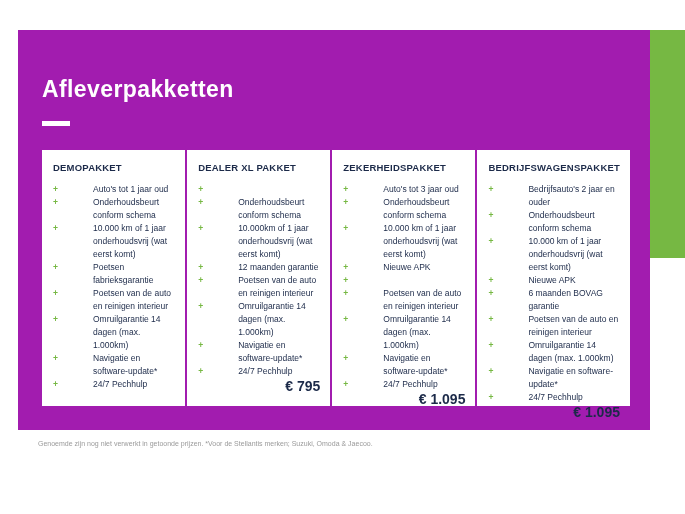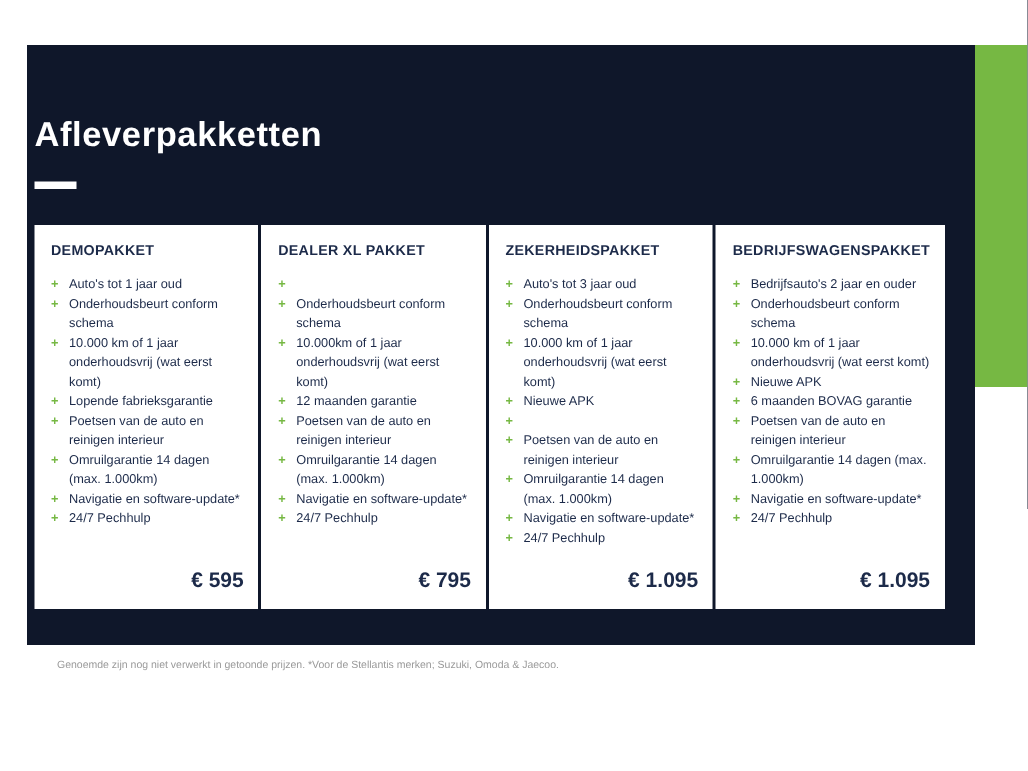--- a/index.html
+++ b/index.html
@@ -19,22 +19,22 @@
     width: 90px;
     height: 228px;
     background: #76b843;
   }
   .panel {
     position: absolute;
     top: 30px;
     left: 18px;
     width: 632px;
     height: 400px;
-    background: #0f172a;
-    padding: 46px 20px 0 5px;
+    background: #a21caf;
+    padding: 46px 20px 0 24px;
   }
   .page-title {
     color: #ffffff;
     font-size: 23px;
     font-weight: 700;
     letter-spacing: 0.4px;
     margin: 0;
   }
   .title-dash {
     width: 28px;
@@ -73,21 +73,21 @@
     font-size: 8.5px;
     line-height: 13px;
     color: #1c2a49;
   }
   .plus {
     color: #76b843;
     font-weight: 700;
     width: 7px;
     flex: none;
   }
-  .feature-text { flex: 1; }
+  .feature-text { flex: 1; margin-left: 28px; }
   .price {
     margin-top: auto;
     text-align: right;
     font-size: 14px;
     font-weight: 700;
     color: #1c2a49;
   }
   .footnote {
     position: absolute;
     left: 38px;
@@ -116,40 +116,39 @@
           <li>
             <span class="plus">+</span>
             <span class="feature-text">Onderhoudsbeurt conform schema</span>
           </li>
           <li>
             <span class="plus">+</span>
             <span class="feature-text">10.000 km of 1 jaar onderhoudsvrij (wat eerst komt)</span>
           </li>
           <li>
             <span class="plus">+</span>
-            <span class="feature-text">Lopende fabrieksgarantie</span>
-          </li>
-          <li>
-            <span class="plus">+</span>
-            <span class="feature-text">Poetsen van de auto en reinigen interieur</span>
-          </li>
-          <li>
-            <span class="plus">+</span>
-            <span class="feature-text">Omruilgarantie 14 dagen (max. 1.000km)</span>
-          </li>
-          <li>
-            <span class="plus">+</span>
-            <span class="feature-text">Navigatie en software-update*</span>
-          </li>
-          <li>
-            <span class="plus">+</span>
-            <span class="feature-text">24/7 Pechhulp</span>
-          </li>
-        </ul>
-    <div class="price">€ 595</div>
+            <span class="feature-text">Poetsen fabrieksgarantie</span>
+          </li>
+          <li>
+            <span class="plus">+</span>
+            <span class="feature-text">Poetsen van de auto en reinigen interieur</span>
+          </li>
+          <li>
+            <span class="plus">+</span>
+            <span class="feature-text">Omruilgarantie 14 dagen (max. 1.000km)</span>
+          </li>
+          <li>
+            <span class="plus">+</span>
+            <span class="feature-text">Navigatie en software-update*</span>
+          </li>
+          <li>
+            <span class="plus">+</span>
+            <span class="feature-text">24/7 Pechhulp</span>
+          </li>
+        </ul>
   </div>
 
   <div class="card">
     <h2 class="card-title">DEALER XL PAKKET</h2>
     <ul class="features">
           <li>
             <span class="plus">+</span>
           </li>
           <li>
             <span class="plus">+</span>

